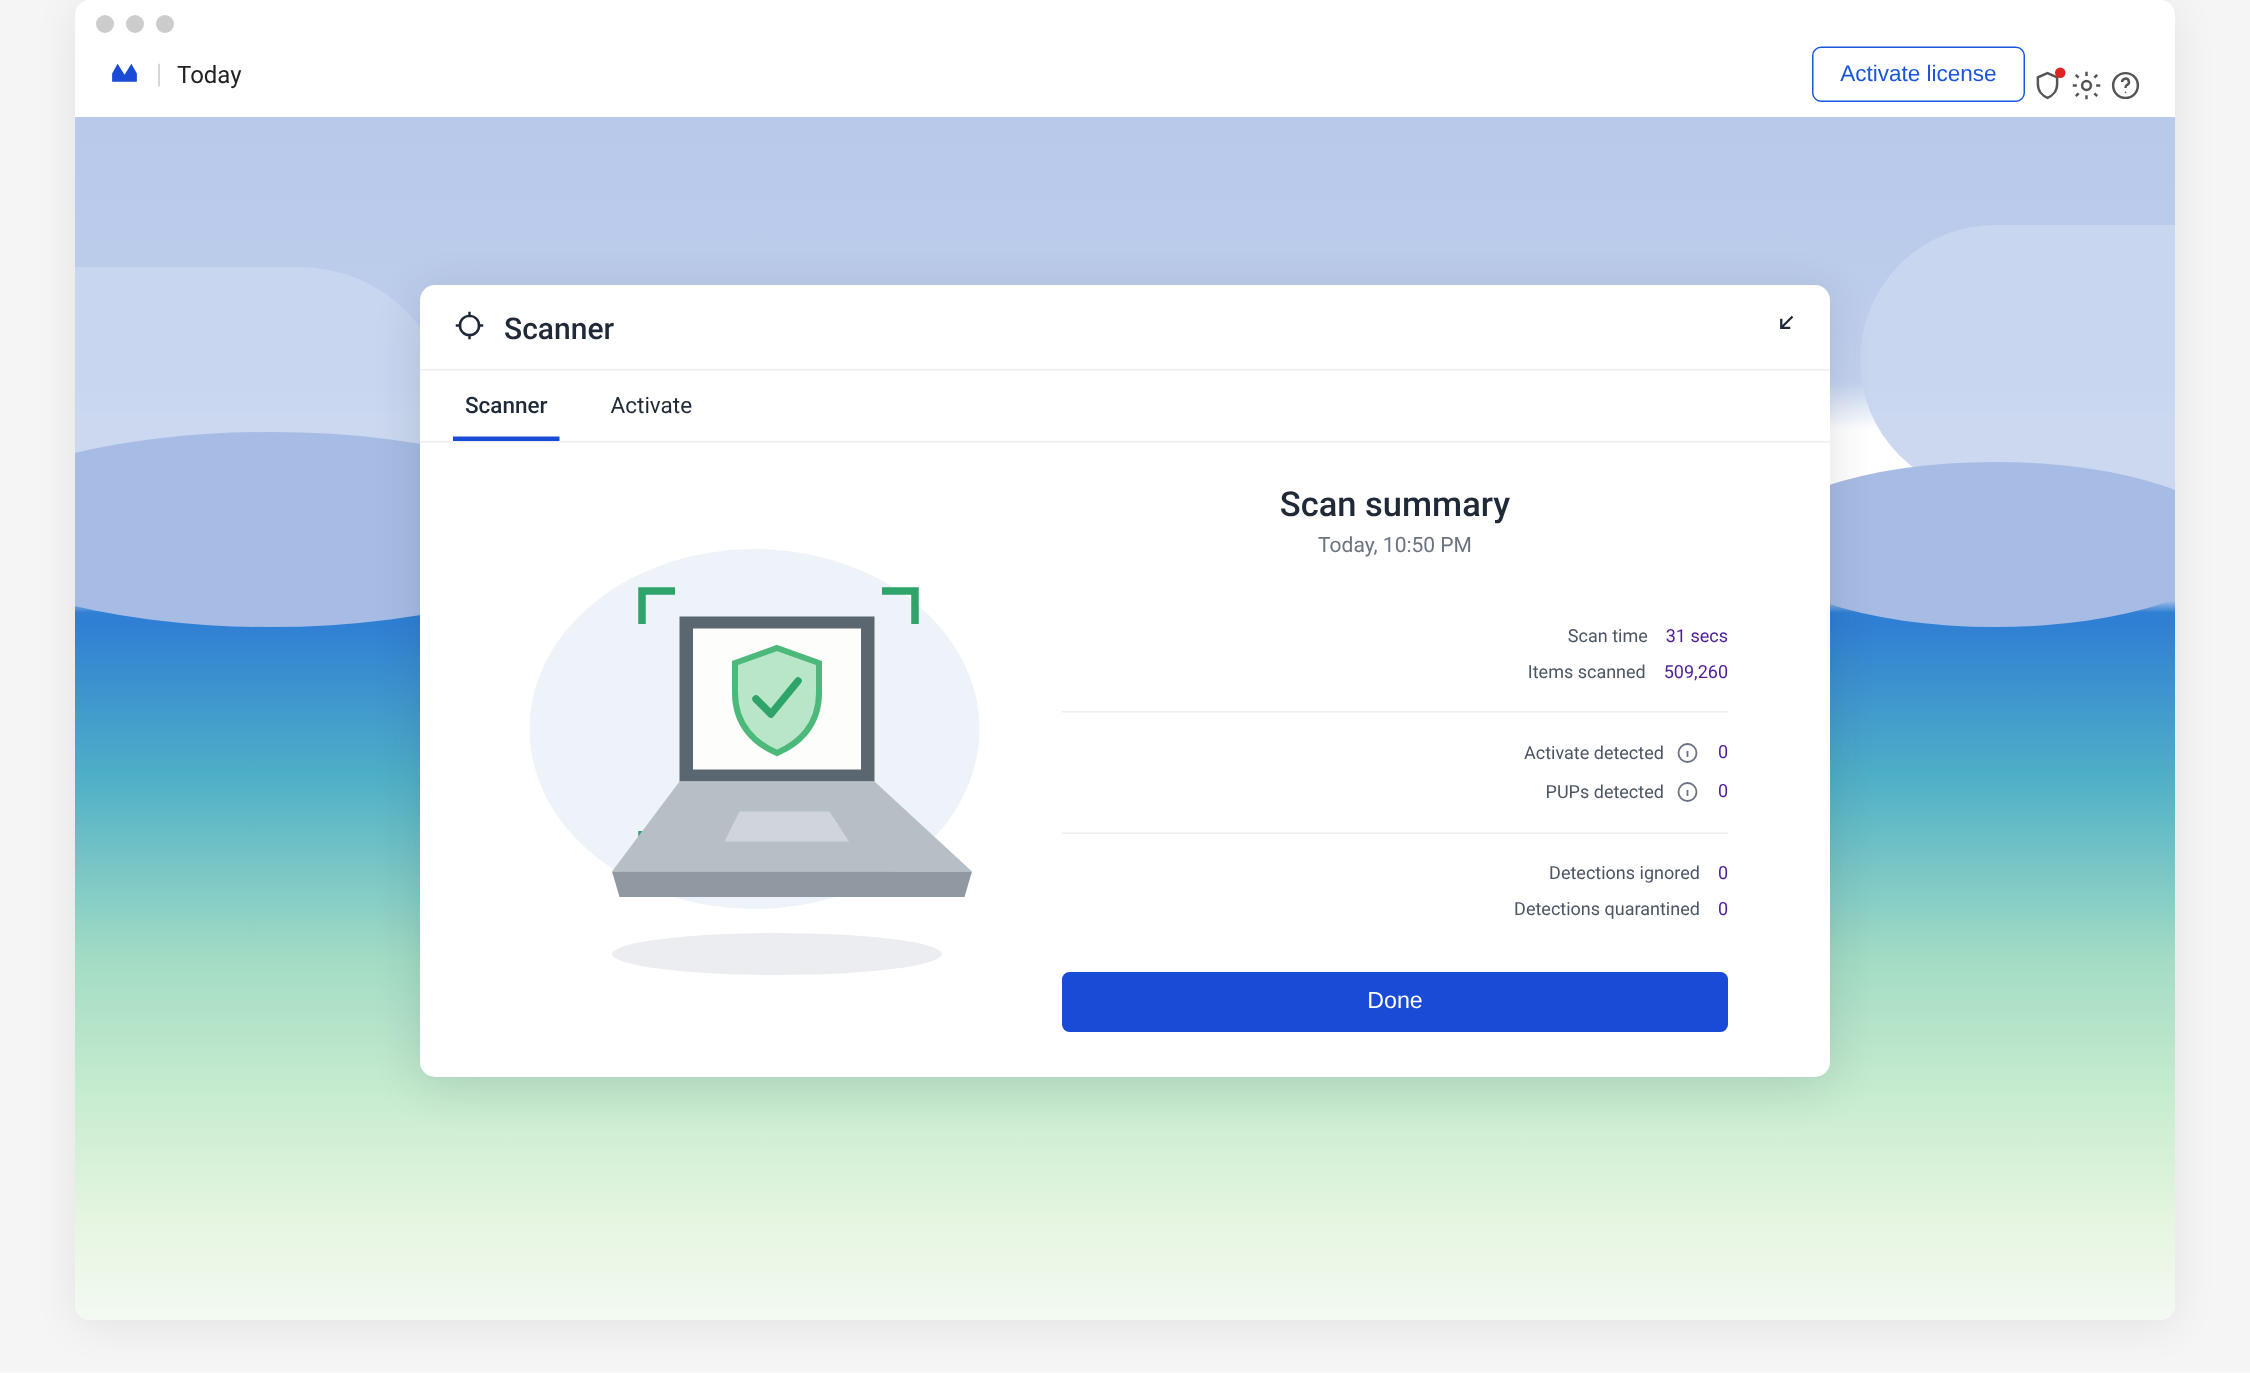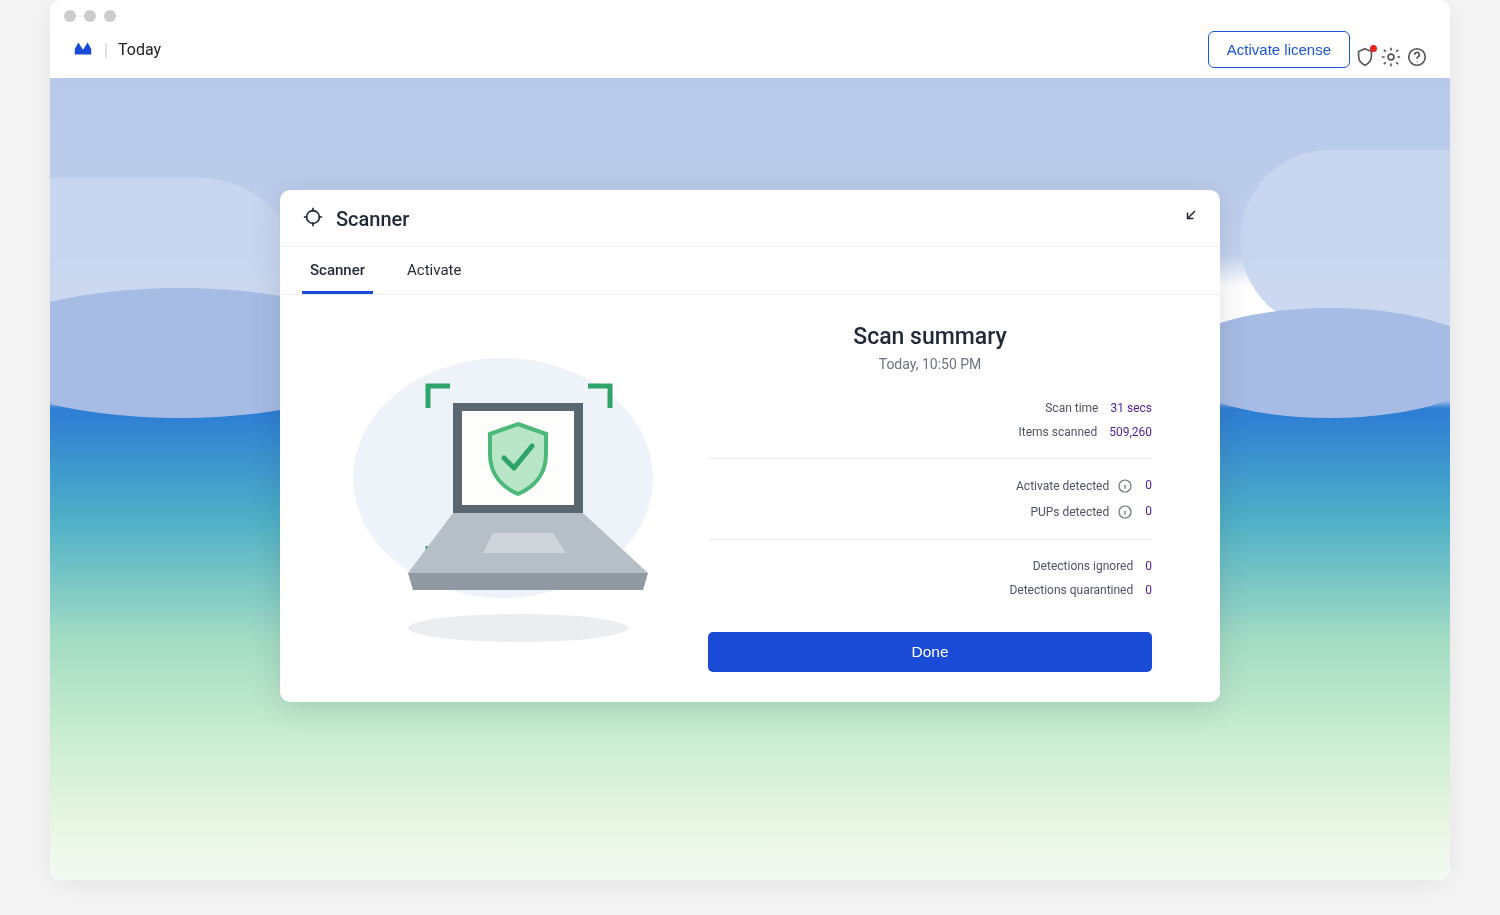--- a/index.html
+++ b/index.html
@@ -113,21 +113,21 @@
     }
     .tab.active { border-bottom-color: #1a4bd6; font-weight: 500; }
     .panel-body {
       display: flex;
       padding: 28px 28px 0 28px;
     }
     .illus { flex: 0 0 400px; display: flex; align-items: center; justify-content: center; }
     .illus svg { width: 360px; height: 340px; }
     .summary { flex: 1; padding-right: 40px; }
     .summary h2 { text-align: center; font-size: 23px; font-weight: 500; color: #1f2937; }
-    .summary-time { text-align: center; font-size: 14px; color: #6b7280; margin-top: 6px; margin-bottom: 24px; }
+    .summary-time { text-align: center; font-size: 14px; color: #6b7280; margin-top: 6px; margin-bottom: 40px; }
     .row { display: flex; justify-content: flex-end; padding: 5px 0; font-size: 12px; color: #4b5563; }
     .row .label { display: flex; align-items: center; gap: 8px; }
     .row .val { color: #4c1d95; margin-left: 12px; }
     .sep { border: none; border-top: 1px solid #eceef1; margin: 14px 0; }
     .actions { display: flex; gap: 24px; margin-top: 30px; }
     .btn-outline {
       flex: 1;
       border: 1px solid #1a4bd6;
       color: #1a4bd6;
       background: #fff;

